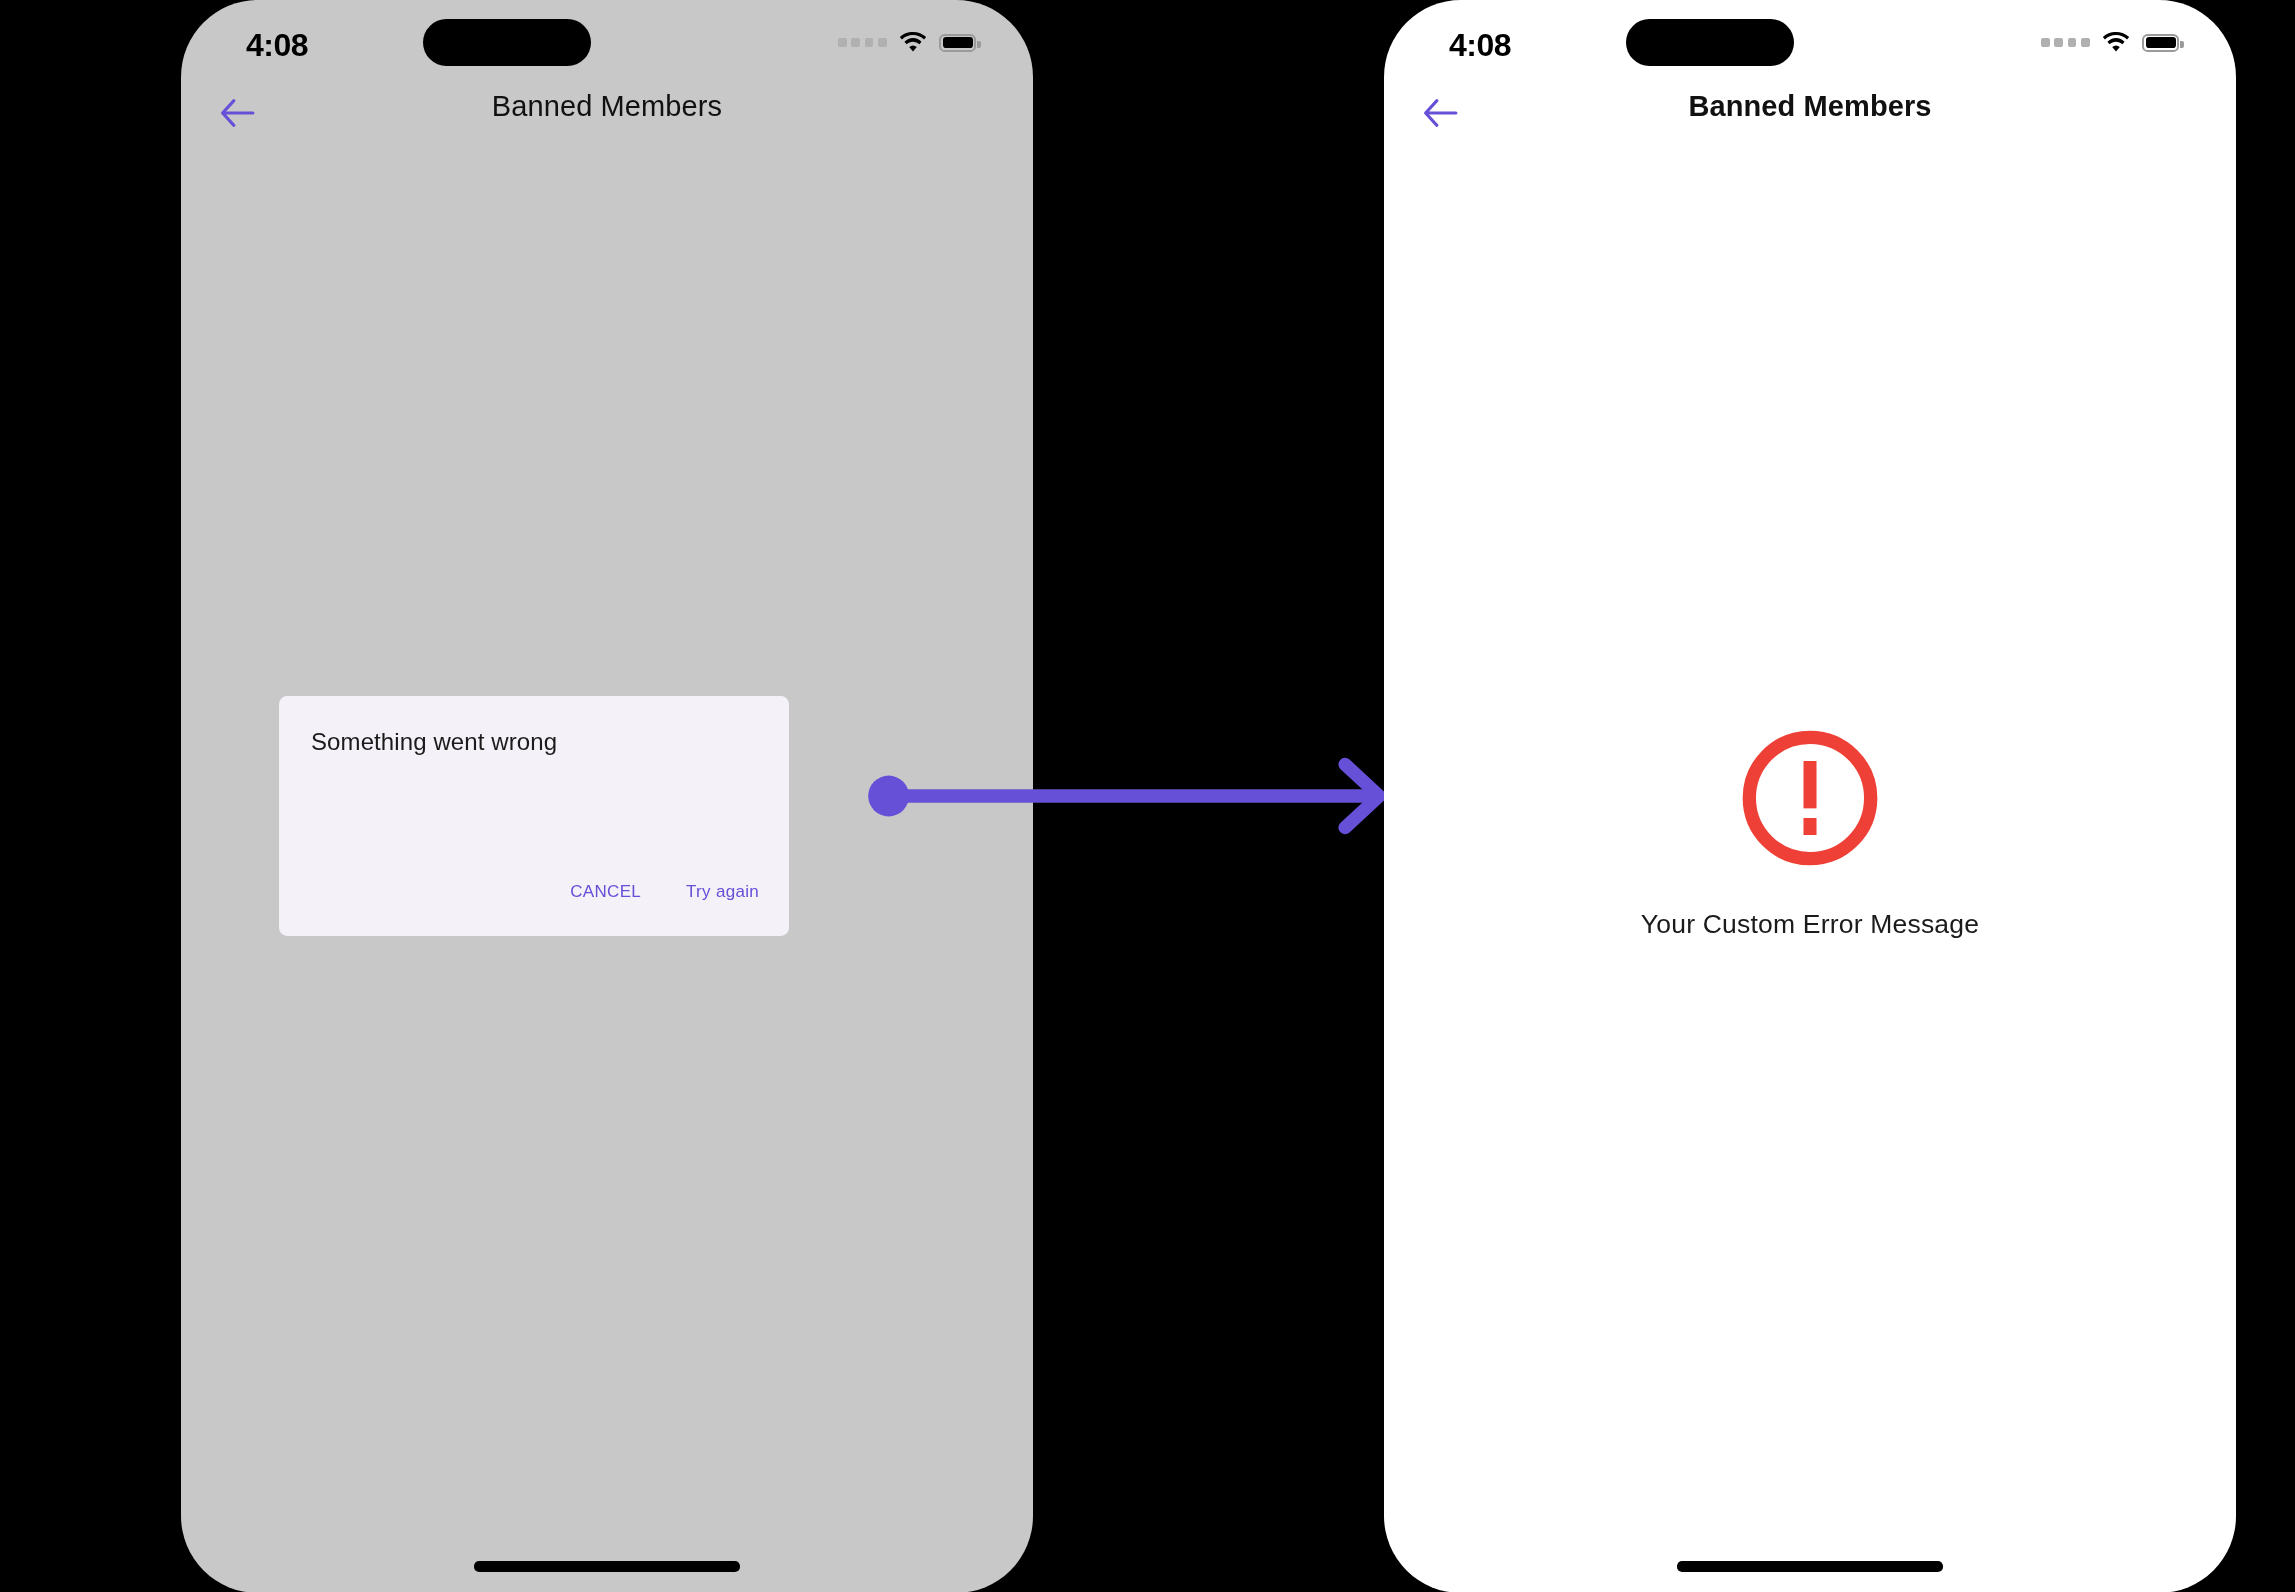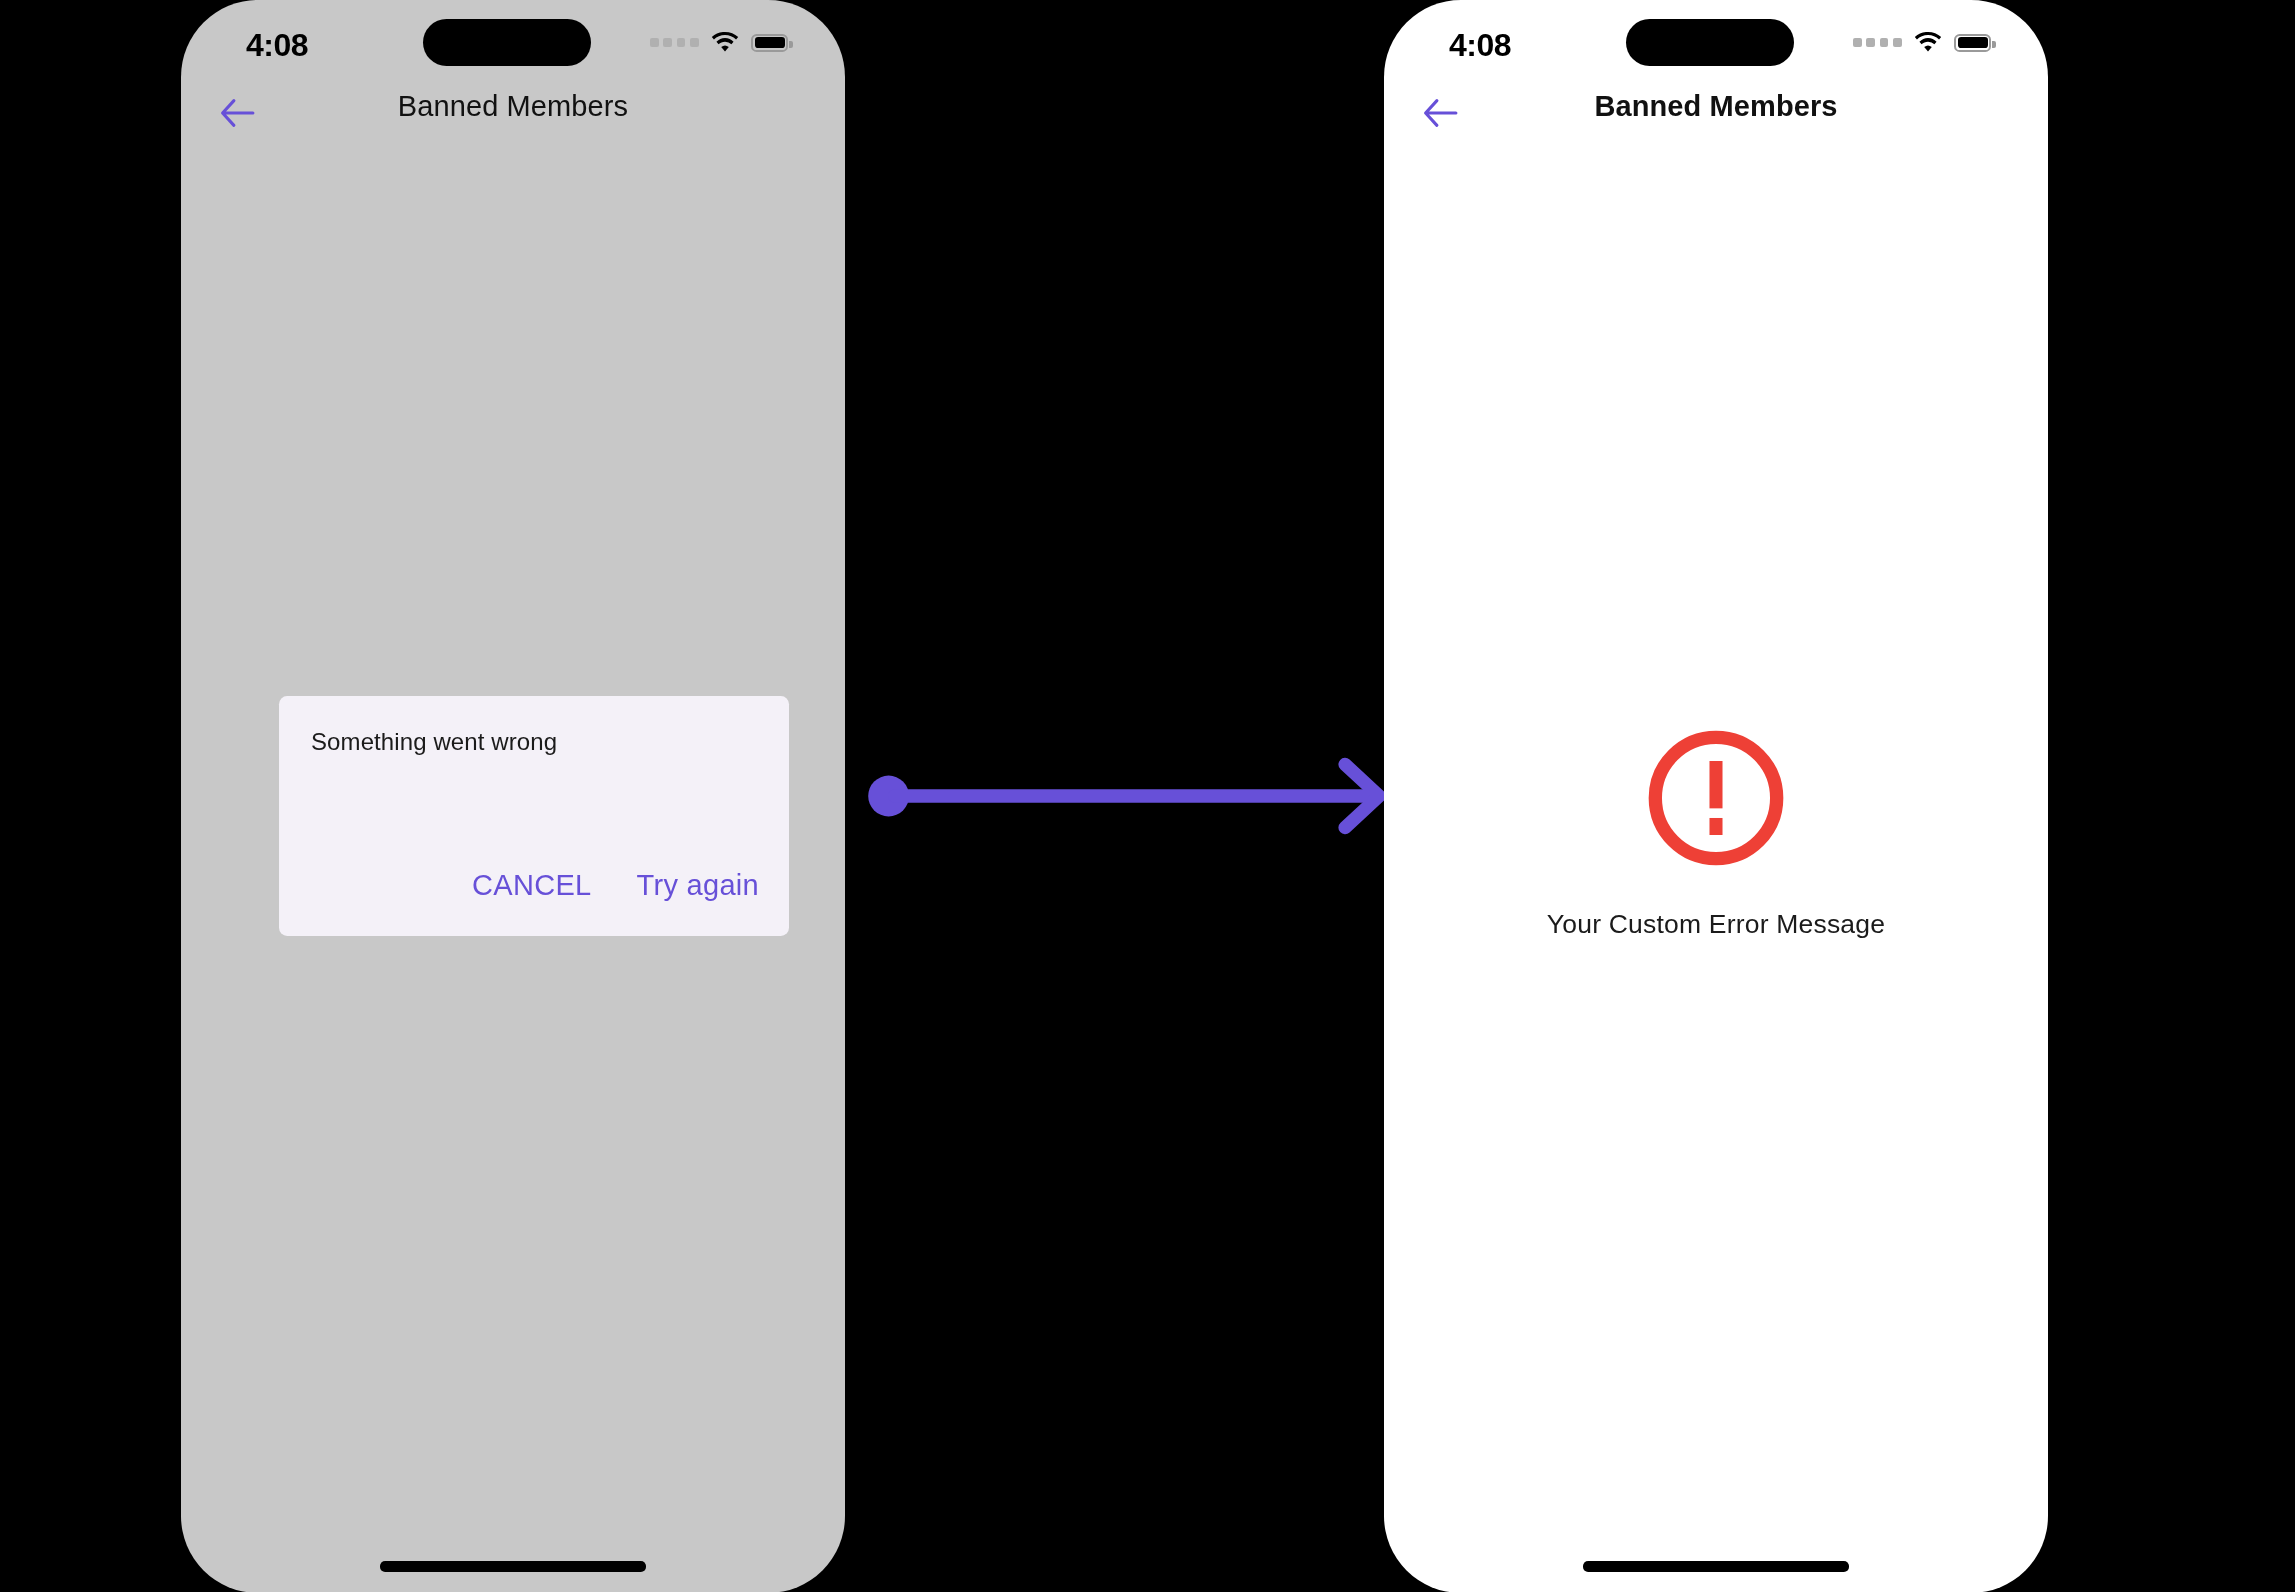--- a/index.html
+++ b/index.html
@@ -8,21 +8,21 @@
     width:2295px; height:1593px;
     position:relative;
     font-family:"Liberation Sans", sans-serif;
     overflow:hidden;
   }
 
   
   .phone {
     position:absolute;
     top:0;
-    width:664px;
+    width:852px;
     height:1593px;
     border-radius:77px;
     overflow:hidden;
     display:flex;
     flex-direction:column;
   }
   .phone-left  { left:181px;  background:#c8c8c8; }
   .phone-right { left:1384px; background:#ffffff; }
 
   
@@ -134,21 +134,21 @@
     letter-spacing:0.1px;
   }
   .dialog-actions {
     position:absolute;
     right:30px; bottom:34px;
     display:flex;
     align-items:center;
     gap:45px;
   }
   .dlg-btn {
-    font-size:29px;
+    font-size:17px;
     color:#6750d8;
     letter-spacing:0.3px;
     background:none;
     border:none;
     font-family:inherit;
     cursor:pointer;
     white-space:nowrap;
   }
   .dlg-btn.cancel { font-weight:500; }
   .dlg-btn.retry  { font-weight:400; }

